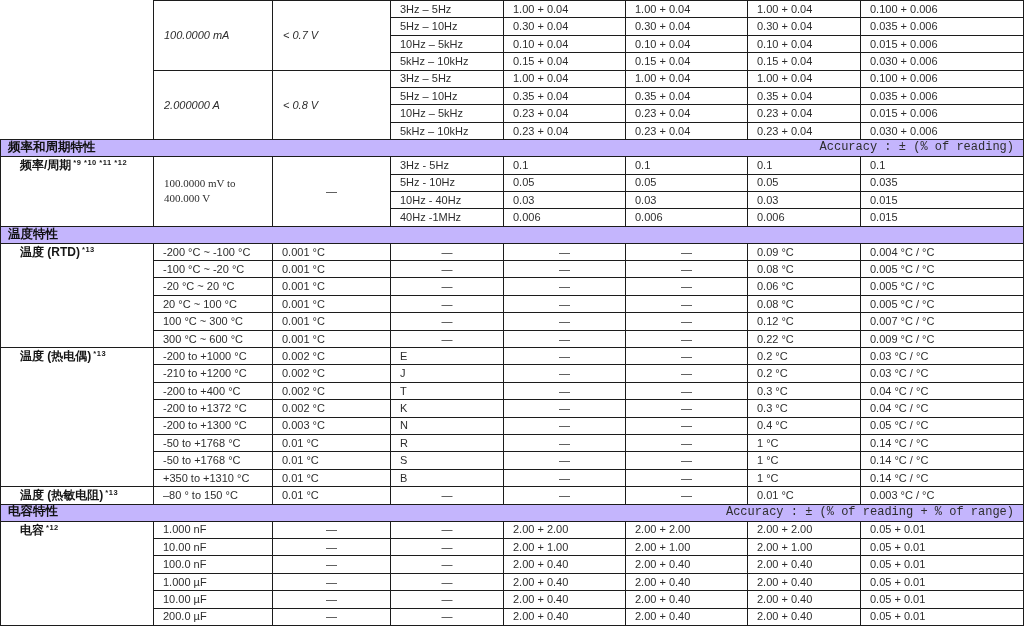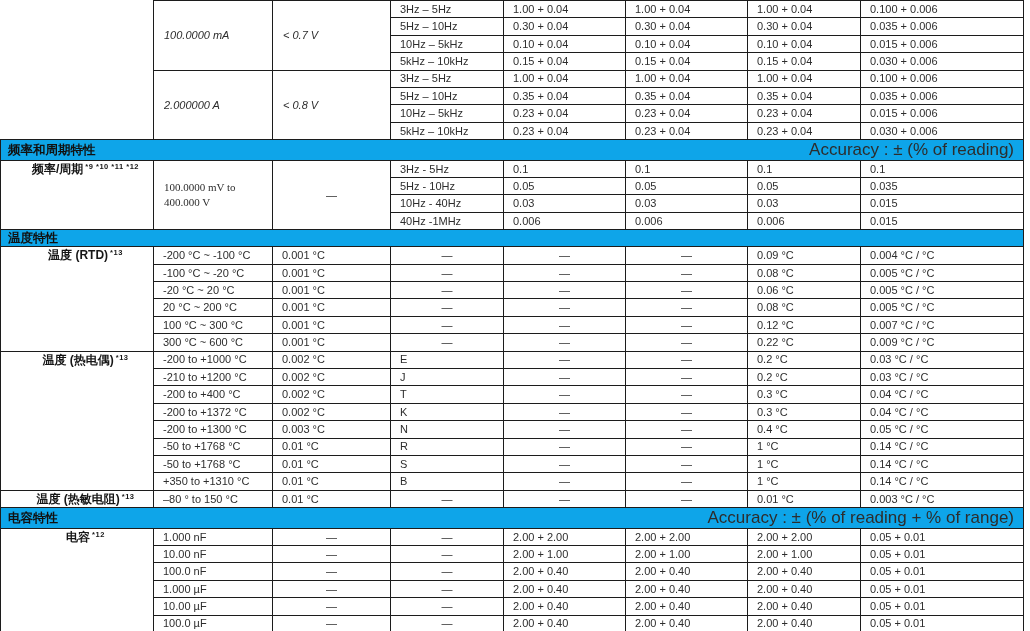--- a/index.html
+++ b/index.html
@@ -16,32 +16,32 @@
     border:1px solid #1c1c1c;
     font-size:11px;line-height:1.15;color:#2d2d2d;
     padding:0 2px 0 9px;white-space:nowrap;overflow:hidden;
     vertical-align:middle;
   }
   tr.r-data{height:17.4px;}
   tr.r-band{height:17px;}
   td.blank{border-left:none;border-top:none;}
   td.lab{
     vertical-align:top;padding:2px 2px 0 19px;
-    font-weight:bold;font-size:12px;color:#161616;text-align:center;
+    font-weight:bold;font-size:12px;color:#161616;
   }
   td.dash{text-align:center;padding:0;}
   td.rng{padding-left:10px;font-style:italic;}
   td.range2{padding-left:10px;line-height:1.4;font-family:Liberation Serif, serif;}
-  td.band{background:#0ea5e9;padding:0;}
+  td.band{background:#c4b5fd;padding:0;font-family:Liberation Mono, monospace;}
   .band-flex{
     display:flex;justify-content:space-between;align-items:center;
     padding:0 9px 0 7px;height:100%;
   }
   .band-label{font-weight:bold;font-size:12.5px;color:#111111;}
-  .band-right{font-size:17px;color:#2d2d2d;}
+  .band-right{font-size:12px;color:#2d2d2d;}
   .sup{font-size:7.5px;font-weight:bold;position:relative;top:-4px;margin-left:2px;letter-spacing:0.5px;}
 </style>
 </head>
 <body>
 
 <div class="page">
   <table class="spec">
     <colgroup>
       <col style="width:153px">
         <col style="width:119px">
@@ -186,21 +186,21 @@
         <tr class="r-data">
           <td>-20 °C ~ 20 °C</td>
           <td>0.001 °C</td>
           <td class="dash">—</td>
           <td class="dash">—</td>
           <td class="dash">—</td>
           <td>0.06 °C</td>
           <td>0.005 °C / °C</td>
         </tr>
         <tr class="r-data">
-          <td>20 °C ~ 200 °C</td>
+          <td>20 °C ~ 100 °C</td>
           <td>0.001 °C</td>
           <td class="dash">—</td>
           <td class="dash">—</td>
           <td class="dash">—</td>
           <td>0.08 °C</td>
           <td>0.005 °C / °C</td>
         </tr>
         <tr class="r-data">
           <td>100 °C ~ 300 °C</td>
           <td>0.001 °C</td>
@@ -350,21 +350,21 @@
         <tr class="r-data">
           <td>10.00 µF</td>
           <td class="dash">—</td>
           <td class="dash">—</td>
           <td>2.00 + 0.40</td>
           <td>2.00 + 0.40</td>
           <td>2.00 + 0.40</td>
           <td>0.05 + 0.01</td>
         </tr>
         <tr class="r-data">
-          <td>100.0 µF</td>
+          <td>200.0 µF</td>
           <td class="dash">—</td>
           <td class="dash">—</td>
           <td>2.00 + 0.40</td>
           <td>2.00 + 0.40</td>
           <td>2.00 + 0.40</td>
           <td>0.05 + 0.01</td>
         </tr>
       </tbody>
   </table>
 </div>

